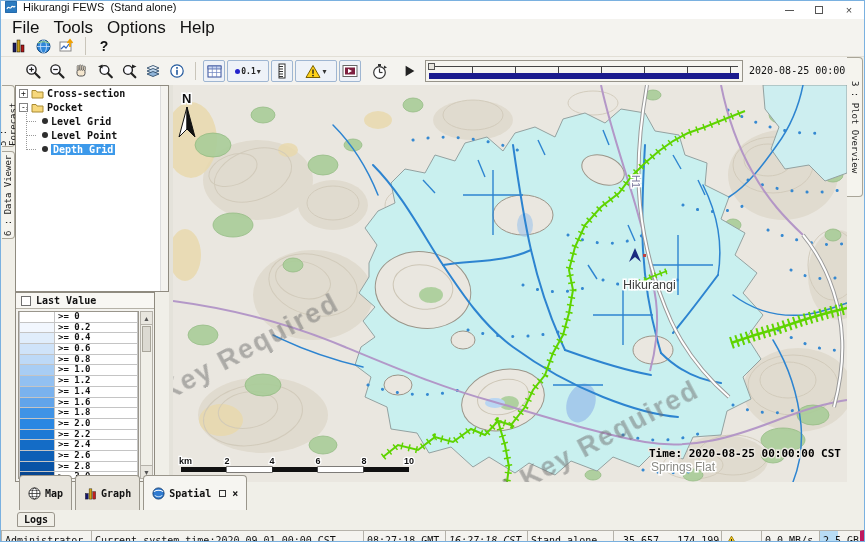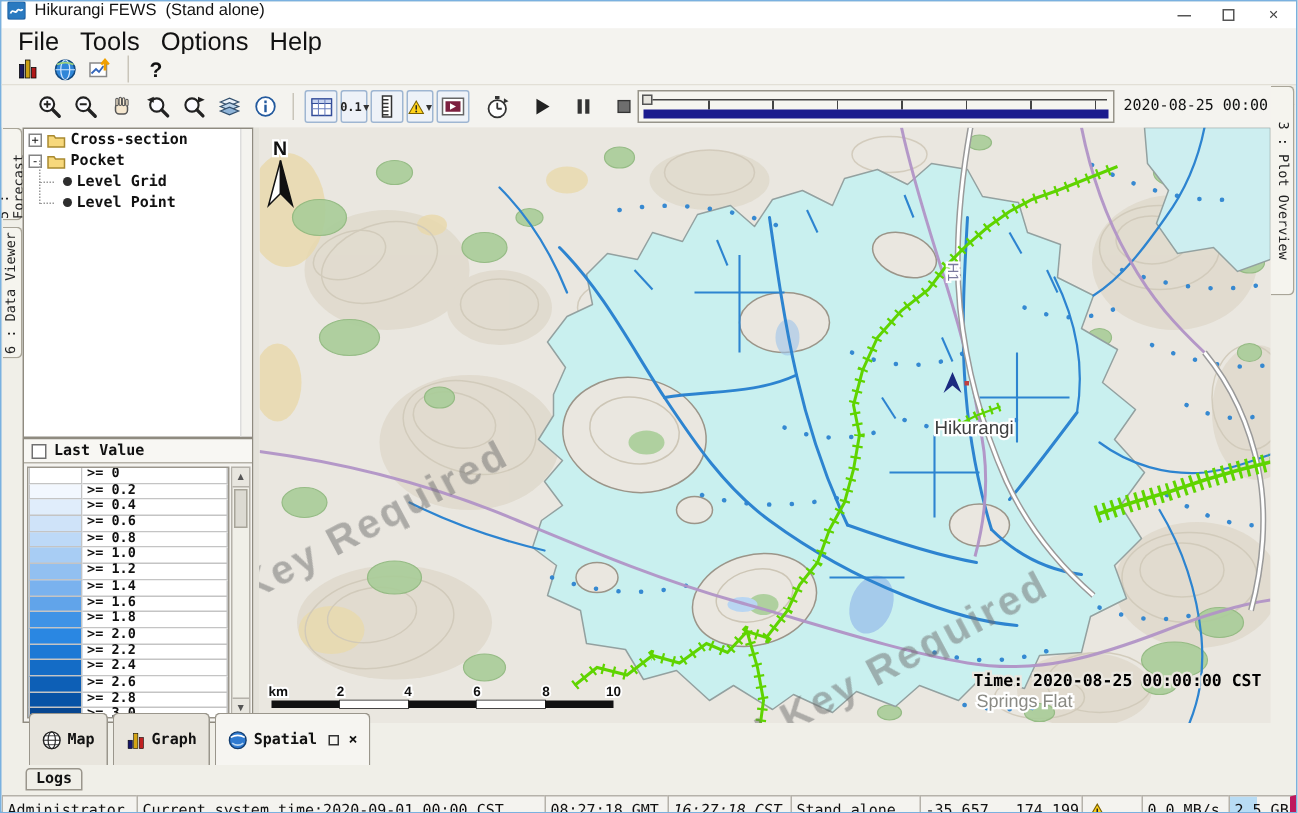--- a/index.html
+++ b/index.html
@@ -18,21 +18,21 @@
   
   .menubar{position:absolute;left:0;top:18px;width:100%;height:17px;background:#f4f3ef;
     display:flex;align-items:center;padding-left:4px;}
   .menu-item{font-size:17px;color:#111;padding:1px 7px;}
   .toolbar1{position:absolute;left:0;top:35px;width:100%;height:21px;background:#f4f3ef;
     display:flex;align-items:center;padding-left:6px;border-bottom:1px solid #e2dfd6;}
   .toolbar2{position:absolute;left:0;top:56px;width:847px;height:28px;background:#f4f3ef;
     display:flex;align-items:center;padding-left:20px;}
   .tbtn{width:22px;height:22px;display:flex;align-items:center;justify-content:center;margin:0 1px;}
   .tbtn.boxed{border:1px solid #9fb6d2;background:#eef2f8;border-radius:2px;}
-  .tbtn.wide{width:18px;}
+  .tbtn.wide{width:42px;}
   .tsep{width:1px;height:18px;background:#c9c5ba;margin:0 6px;}
   .help-q{font-size:14px;font-weight:bold;color:#111;}
   .dd-caret{font-size:8px;color:#333;margin-left:1px;}
   .dot-val{font-size:8px;font-weight:bold;color:#222;font-family:"DejaVu Sans Mono",monospace;}
   .blue-dot{width:5px;height:5px;border-radius:50%;background:#2222cc;display:inline-block;margin-right:1px;}
   
   .timeline{position:absolute;left:424px;top:3px;width:318px;height:22px;border:1px solid #97948a;
     background:#f6f5f0;}
   .tl-axis{position:absolute;left:4px;right:4px;top:5px;height:7px;border-top:1px solid #444;
     background:repeating-linear-gradient(90deg,transparent 0 42px,#444 42px 43px);background-size:100% 6px;background-repeat:no-repeat;}
@@ -58,21 +58,21 @@
     font-family:"DejaVu Sans Mono",monospace;font-size:10px;font-weight:bold;color:#111;position:relative;}
   .trow.child{padding-left:26px;}
   .trow.child::before{content:"";position:absolute;left:10px;top:-7px;width:9px;height:14px;
     border-left:1px dotted #999;border-bottom:1px dotted #999;}
   .expand{width:9px;height:9px;border:1px solid #848484;background:#fff;font-size:8px;line-height:7px;
     text-align:center;color:#111;flex:none;font-weight:normal;}
   .bullet{width:6px;height:6px;border-radius:50%;background:#2e2e2e;flex:none;}
   .tlabel.sel{background:#3c99ea;color:#fff;padding:0 2px;}
   .tree-scroll{position:absolute;right:0;top:0;width:8px;height:100%;background:#f4f3ef;border-left:1px solid #ddd;}
   
-  .legendpanel{position:absolute;left:14px;top:291px;width:154px;height:190px;background:#f4f3ef;
+  .legendpanel{position:absolute;left:14px;top:291px;width:140px;height:190px;background:#f4f3ef;
     border:1px solid #8f8b80;}
   .legend-head{height:16px;border-bottom:1px solid #b5b2a8;display:flex;align-items:center;gap:5px;
     padding-left:5px;font-family:"DejaVu Sans Mono",monospace;font-size:10px;font-weight:bold;color:#111;background:#f8f7f3;}
   .chk{width:10px;height:10px;border:1px solid #707070;background:#fff;flex:none;}
   .legend-table{position:absolute;left:2px;top:18px;right:15px;bottom:2px;border:1px solid #9a968c;
     background:#fff;overflow:hidden;}
   .lrow{height:10.7px;display:flex;}
   .lswatch{width:36px;border:1px solid #c4c4c4;border-top:none;flex:none;}
   .llabel{flex:1;border:1px solid #c4c4c4;border-left:none;border-top:none;background:#fff;
     font-family:"DejaVu Sans Mono",monospace;font-size:9px;font-weight:bold;color:#111;line-height:9px;padding-left:3px;}
@@ -330,20 +330,24 @@
       </svg>
       <span class="tlabel">Pocket</span>
     </div>
     <div class="trow child">
       <span class="bullet"></span>
       <span class="tlabel">Level Grid</span>
     </div>
     <div class="trow child">
       <span class="bullet"></span>
       <span class="tlabel">Level Point</span>
+    </div>
+    <div class="trow child">
+      <span class="bullet"></span>
+      <span class="tlabel sel">Depth Grid</span>
     </div>
     <div class="tree-scroll"></div>
   </div>
 
   <div class="legendpanel">
     <div class="legend-head">
       <span class="chk"></span>
       <span>Last Value</span>
     </div>
     <div class="legend-table">

